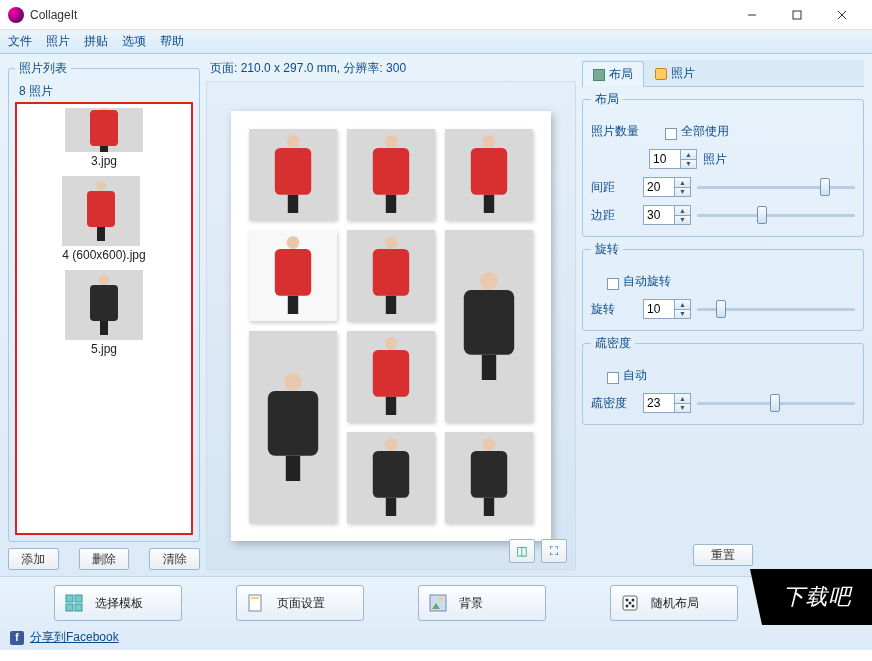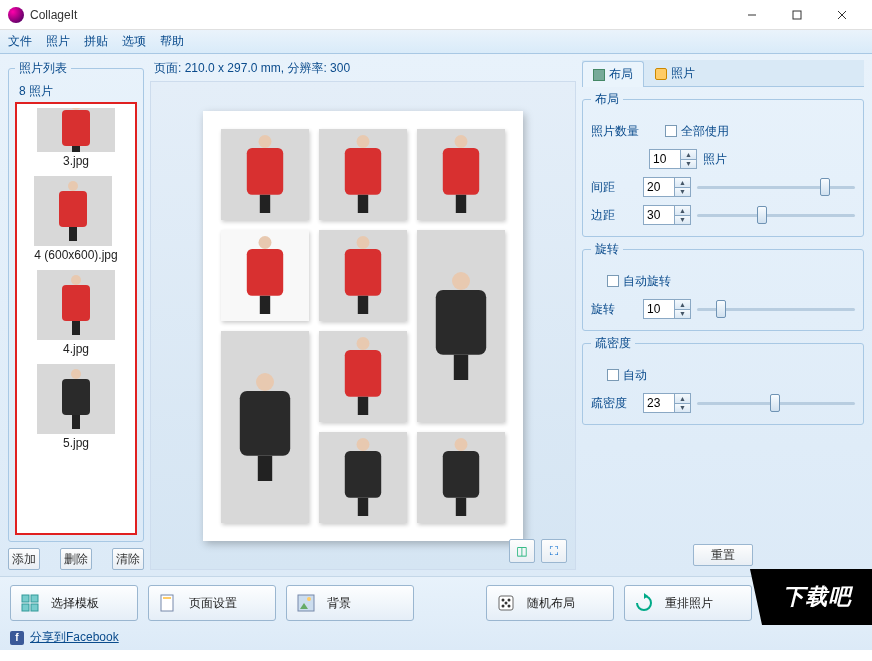--- a/index.html
+++ b/index.html
@@ -14,21 +14,21 @@
 .win-btn svg { width: 10px; height: 10px; }
 
 
 .menubar { height: 24px; background: linear-gradient(#eaf3fb, #d9ebf9); border-bottom: 1px solid #a8c8e4; display: flex; align-items: center; padding: 0 8px; gap: 14px; }
 .menubar span { color: #0a4b8c; cursor: default; }
 
 
 .main { display: flex; height: 522px; background: linear-gradient(#e8f2fb, #dceaf7); padding: 6px 8px; gap: 6px; }
 
 
-.left-panel { width: 136px; display: flex; flex-direction: column; }
+.left-panel { width: 192px; display: flex; flex-direction: column; }
 fieldset.photos { border: 1px solid #a8c8e4; border-radius: 3px; padding: 4px 6px 6px 6px; flex: 1; display: flex; flex-direction: column; background: transparent; }
 fieldset.photos legend { color: #0a4b8c; padding: 0 4px; }
 .count-row { text-align: left; color: #0a4b8c; padding: 2px 4px; }
 .thumb-list { flex: 1; border: 2px solid #e02020; background: #fff; overflow: hidden; display: flex; flex-direction: column; align-items: center; padding-top: 4px; gap: 2px; }
 .thumb-item { text-align: center; }
 .thumb-img { width: 78px; height: 70px; background: #d8d8d8; display: flex; align-items: center; justify-content: center; overflow: hidden; }
 .thumb-img.t1 { height: 44px; }
 .thumb-label { color: #222; padding: 2px 0 6px 0; }
 .person { width: 32px; height: 60px; position: relative; }
 .person .head { width: 10px; height: 10px; border-radius: 50%; background: #e8c9b0; margin: 0 auto; }
@@ -57,45 +57,45 @@
 .tab { padding: 4px 10px; display: flex; align-items: center; gap: 4px; color: #0a4b8c; border: 1px solid transparent; border-bottom: none; }
 .tab.active { background: #eaf4fc; border-color: #a8c8e4; border-radius: 3px 3px 0 0; position: relative; top: 1px; }
 .tab-icon { width: 12px; height: 12px; }
 .tab-icon.layout { background: #7a9; border: 1px solid #486; }
 .tab-icon.photo { background: #fc6; border: 1px solid #c80; border-radius: 2px; }
 fieldset.group { border: 1px solid #a8c8e4; border-radius: 3px; padding: 6px 8px 10px 8px; background: transparent; }
 fieldset.group legend { color: #0a4b8c; padding: 0 4px; }
 .row { display: flex; align-items: center; gap: 6px; margin-top: 6px; height: 22px; }
 .row-label { width: 52px; color: #0a4b8c; }
 .row-label.short { width: 46px; }
-.checkbox { display: flex; align-items: center; gap: 4px; color: #0a4b8c; padding-left: 16px; }
+.checkbox { display: flex; align-items: flex-end; gap: 4px; color: #0a4b8c; padding-left: 16px; }
 .checkbox .box { width: 12px; height: 12px; border: 1px solid #7a9ab5; background: #fff; }
 .spinner { display: flex; width: 48px; height: 20px; border: 1px solid #8aa8c4; background: #fff; }
 .spinner input { border: none; width: 30px; text-align: left; padding: 0 3px; font-size: 12px; outline: none; }
 .spinner .updown { width: 16px; display: flex; flex-direction: column; border-left: 1px solid #8aa8c4; }
 .spinner .updown div { flex: 1; display: flex; align-items: center; justify-content: center; font-size: 7px; color: #456; background: linear-gradient(#f4f9fd,#dbe8f4); }
 .spinner .updown div:first-child { border-bottom: 1px solid #8aa8c4; }
 .slider { flex: 1; height: 18px; position: relative; display: flex; align-items: center; }
 .slider .track { height: 3px; background: #b8cde0; flex: 1; border-radius: 2px; }
 .slider .thumb { position: absolute; width: 10px; height: 18px; background: linear-gradient(#f8fcff,#cfe0ef); border: 1px solid #6f93b4; border-radius: 2px; top: 0; }
 .reset-row { display: flex; justify-content: center; padding: 4px 2px; }
 .reset-btn { width: 60px; height: 22px; background: linear-gradient(#fdfdfd, #e8eef4); border: 1px solid #9ab6d0; border-radius: 2px; color: #333; display: flex; align-items: center; justify-content: center; }
 
 
 .bottom { background: linear-gradient(#e8f2fb, #dceaf7); border-top: 1px solid #c4d7e8; padding: 8px 10px 4px 10px; }
 .big-btns { display: flex; gap: 10px; }
-.big-btn { height: 36px; padding: 0 16px 0 8px; background: linear-gradient(#fdfeff, #e5eef7); border: 1px solid #9ab6d0; border-radius: 3px; display: flex; align-items: center; gap: 10px; color: #222; min-width: 128px; }
+.big-btn { height: 36px; padding: 0 16px 0 8px; background: linear-gradient(#fdfeff, #e5eef7); border: 1px solid #9ab6d0; border-radius: 3px; display: flex; align-items: center; gap: 10px; color: #222; min-width: 128px; margin-left: 44px; }
 .big-btn .ico { width: 22px; height: 22px; display: flex; align-items: center; justify-content: center; }
 .spacer { flex: 1; }
 .fb-row { display: flex; align-items: center; gap: 6px; padding-top: 8px; }
 .fb-icon { width: 14px; height: 14px; background: #3b5998; color: #fff; font-weight: bold; font-size: 10px; display: flex; align-items: center; justify-content: center; border-radius: 2px; }
 .fb-link { color: #0a4b8c; text-decoration: underline; }
 
 
-.watermark { position: absolute; right: 0; bottom: 36px; width: 110px; height: 56px; background: #000; color: #fff; display: flex; align-items: center; justify-content: center; font-size: 22px; font-weight: bold; font-style: italic; letter-spacing: 1px; }
+.watermark { position: absolute; right: 0; bottom: 36px; width: 110px; height: 56px; background: #000; color: #fff; display: flex; align-items: center; justify-content: center; font-size: 22px; font-weight: normal; font-style: italic; letter-spacing: 1px; }
 .watermark::before { content: ""; position: absolute; left: -12px; top: 0; width: 0; height: 0; border-top: 0 solid transparent; border-bottom: 56px solid transparent; border-right: 12px solid #000; }
 </style>
 </head>
 <body>
 
 <div class="titlebar">
   <div class="app-icon"></div>
   <div class="title">CollageIt</div>
   <div class="win-btns">
     <div class="win-btn">
@@ -147,30 +147,20 @@
               <div class="person red">
                 <div class="head"></div>
                 <div class="body"></div>
                 <div class="legs"></div>
               </div>
             </div>
           <div class="thumb-label">4 (600x600).jpg</div>
         </div>
         <div class="thumb-item">
           <div class="thumb-img">
-              <div class="person red">
-                <div class="head"></div>
-                <div class="body"></div>
-                <div class="legs"></div>
-              </div>
-            </div>
-          <div class="thumb-label">4.jpg</div>
-        </div>
-        <div class="thumb-item">
-          <div class="thumb-img">
               <div class="person black">
                 <div class="head"></div>
                 <div class="body"></div>
                 <div class="legs"></div>
               </div>
             </div>
           <div class="thumb-label">5.jpg</div>
         </div>
       </div>
     </fieldset>

